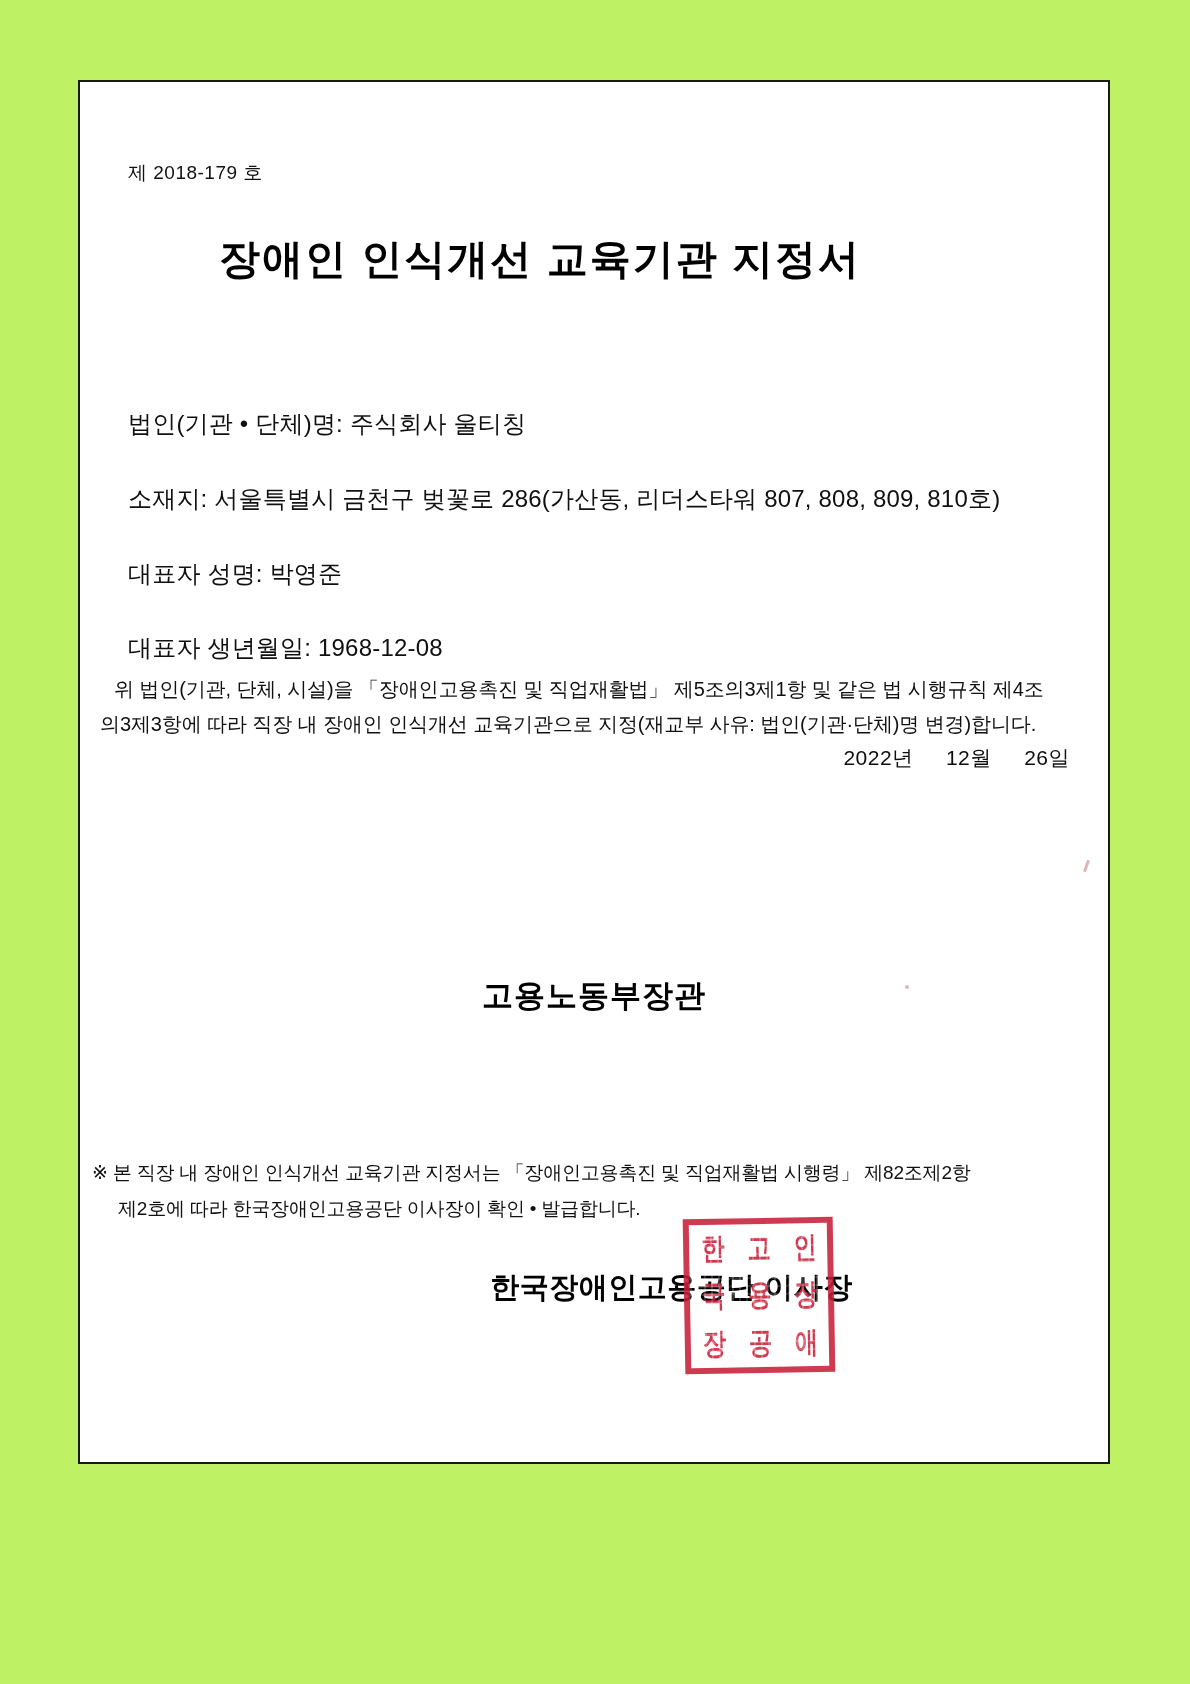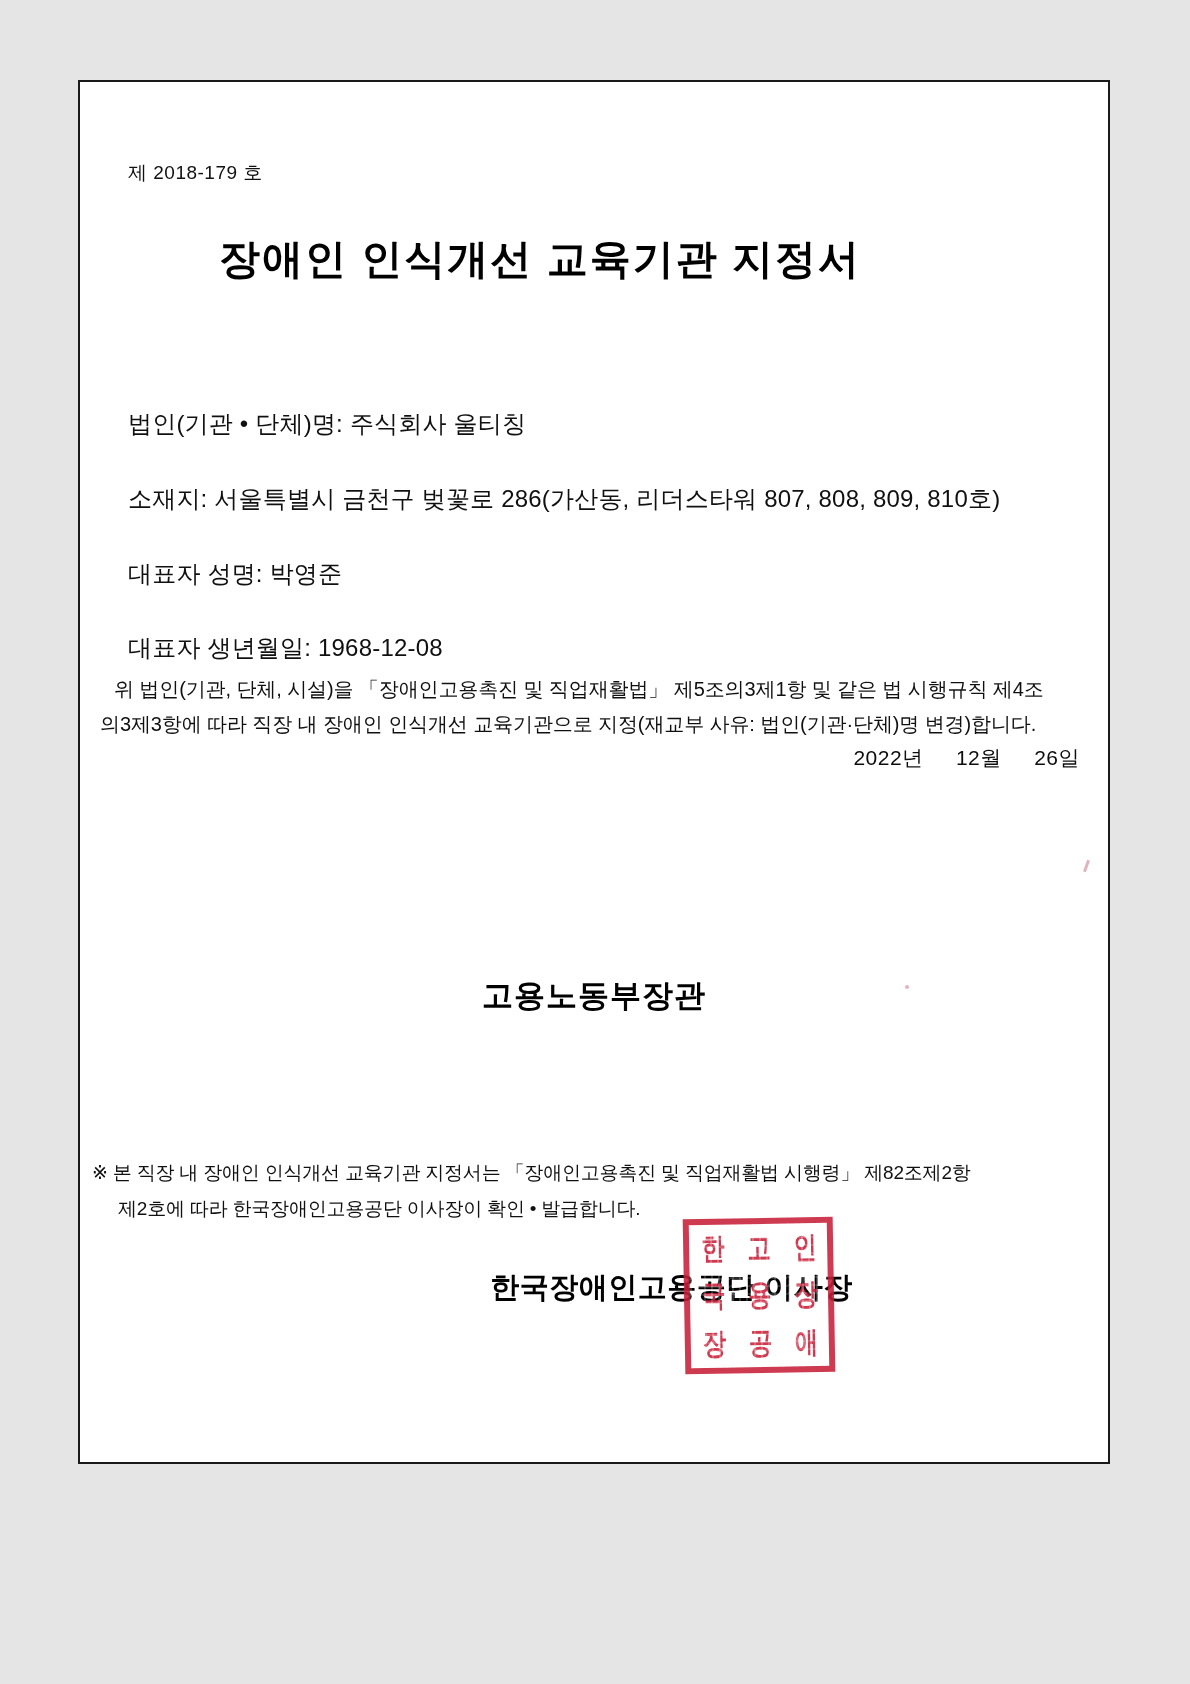--- a/index.html
+++ b/index.html
@@ -15,21 +15,21 @@
     position: relative;
     overflow: hidden;
   }
 
   .page {
     position: absolute;
     left: 0;
     top: 0;
     width: 1190px;
     height: 1684px;
-    background: #e5e5e5;
+    background: #bef264;
   }
 
   .cert-border {
     position: absolute;
     left: 78px;
     top: 80px;
     width: 1032px;
     height: 1384px;
     border: 2px solid #1a1a1a;
     box-sizing: border-box;
@@ -82,21 +82,21 @@
     font-size: 20px;
     line-height: 1.75;
     color: #101010;
     text-align: justify;
     letter-spacing: -0.1px;
   }
   .body-para .indent { padding-left: 14px; }
 
   .issue-date {
     position: absolute;
-    right: 110px;
+    right: 120px;
     top: 744px;
     font-size: 21px;
     letter-spacing: 0.5px;
   }
   .issue-date span { margin-left: 26px; }
   .issue-date span:first-child { margin-left: 0; }
 
   .issuer-main {
     position: absolute;
     left: 78px;

